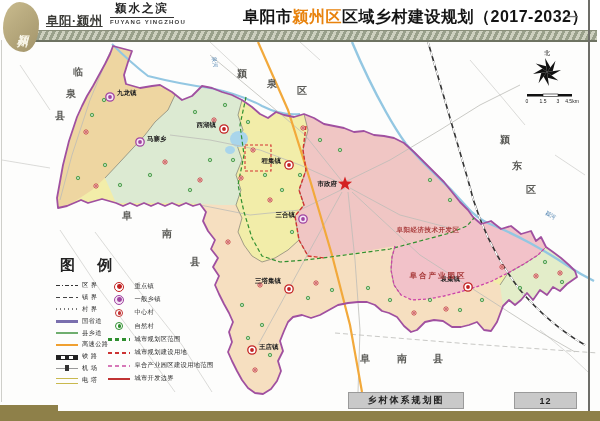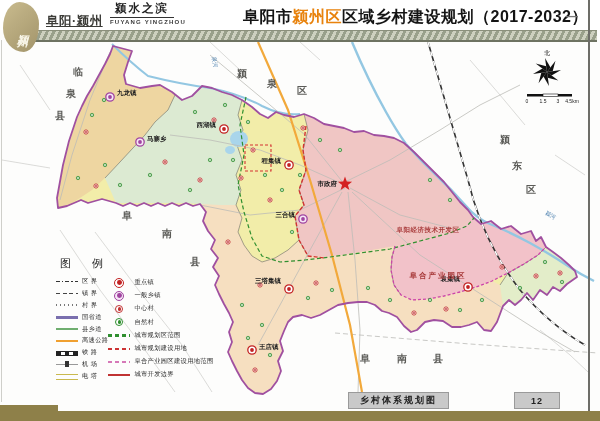--- a/index.html
+++ b/index.html
@@ -22,21 +22,21 @@
   .slogan-rule{height:0;border-top:1.5px solid #333;margin:1px 0 1px 0;}
   .slogan-en{font-size:6px;color:#3a3a3a;letter-spacing:1.2px;font-weight:bold;white-space:nowrap;}
   .title{position:absolute;left:243px;top:7px;font-size:16px;font-weight:bold;color:#141414;
          letter-spacing:.5px;white-space:nowrap;}
   .title .hl{color:#e8820c;}
   .hdr-dash{position:absolute;left:566px;top:9px;color:#777;font-size:12px;font-weight:bold;}
   .edge-r{position:absolute;left:588px;top:0;width:1.5px;height:412px;background:#6d6d68;}
   .edge-l{position:absolute;left:1px;top:40px;width:1px;height:362px;background:#cfcfca;}
   
   .legend{position:absolute;left:56px;top:256px;width:150px;z-index:4;}
-  .lg-title{font-size:11px;font-weight:normal;color:#222;letter-spacing:9px;margin:0 0 5px 4px;}
+  .lg-title{font-size:15px;font-weight:bold;color:#222;letter-spacing:9px;margin:0 0 5px 4px;}
   .lg-cols{display:flex;}
   .lg-col{display:flex;flex-direction:column;}
   .lg-col.left{width:62px;}
   .lg-row{display:flex;align-items:center;height:11.8px;}
   .lg-col.right .lg-row{height:13.2px;}
   .lg-label{font-size:6.3px;color:#2e2e2e;letter-spacing:.3px;white-space:nowrap;}
   .ls{width:22px;height:8px;margin-right:4px;position:relative;flex:none;}
   .ls i{position:absolute;left:0;right:0;top:3px;display:block;}
   .ls.boundary-district i{height:1.6px;background:repeating-linear-gradient(90deg,#333 0 4px,transparent 4px 6px,#333 6px 7.5px,transparent 7.5px 9.5px);}
   .ls.boundary-town i{height:1.6px;background:repeating-linear-gradient(90deg,#444 0 4px,transparent 4px 6.5px);}
@@ -60,22 +60,22 @@
   .ic.town{width:8px;height:8px;border:1.4px solid #a044a0;background:#f6e6f6;}
   .ic.town::after{left:1.6px;top:1.6px;width:4.8px;height:4.8px;background:#a044a0;}
   .ic.cv{width:6px;height:6px;border:1px solid #c23333;background:#fff;}
   .ic.cv::after{left:1.2px;top:1.2px;width:3.5px;height:3.5px;background:#c23333;}
   .ic.nv{width:6px;height:6px;border:1px solid #2f8f2f;background:#fff;}
   .ic.nv::after{left:1.2px;top:1.2px;width:3.5px;height:3.5px;background:#2f8f2f;}
   
   .f-box{position:absolute;top:392px;height:17px;background:#c9c9c9;border:1px solid #9a9a9a;
          display:flex;align-items:center;justify-content:center;font-size:9px;font-weight:bold;
          color:#222;letter-spacing:2px;box-sizing:border-box;}
-  .f-title{left:348px;width:101px;}
-  .f-page{left:514px;width:46px;letter-spacing:1px;}
+  .f-title{left:348px;width:116px;}
+  .f-page{left:514px;width:63px;letter-spacing:1px;}
   .bar-step{position:absolute;left:0;top:405px;width:58px;height:8px;background:#8e8049;}
   .bar-main{position:absolute;left:0;top:411px;width:600px;height:10px;background:#8e8049;}
   
   text{font-family:"Liberation Sans","DejaVu Sans",sans-serif;}
   .county-label{font-size:10px;font-weight:bold;fill:#5c5c58;letter-spacing:1px;}
   .town-label{font-size:6.5px;fill:#222;font-weight:bold;}
   .zone-label{font-weight:bold;}
   .river-label{font-size:5.5px;fill:#4a7fae;}
   .tick-label{font-size:5px;fill:#222;}
 </style>

